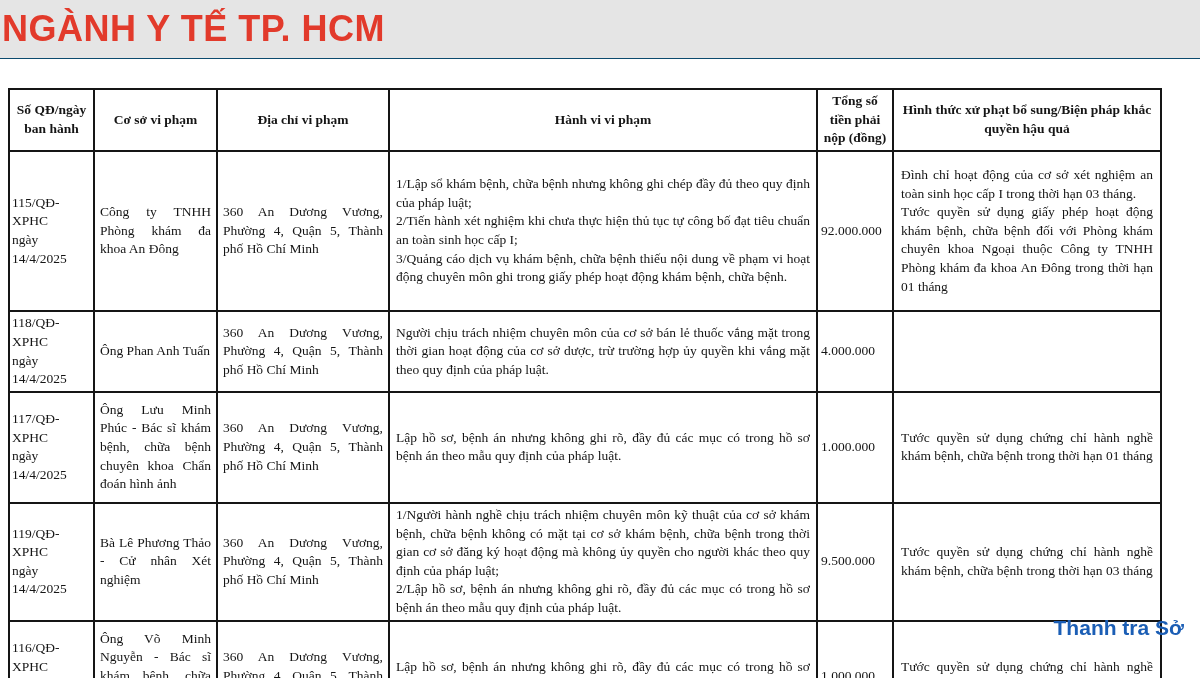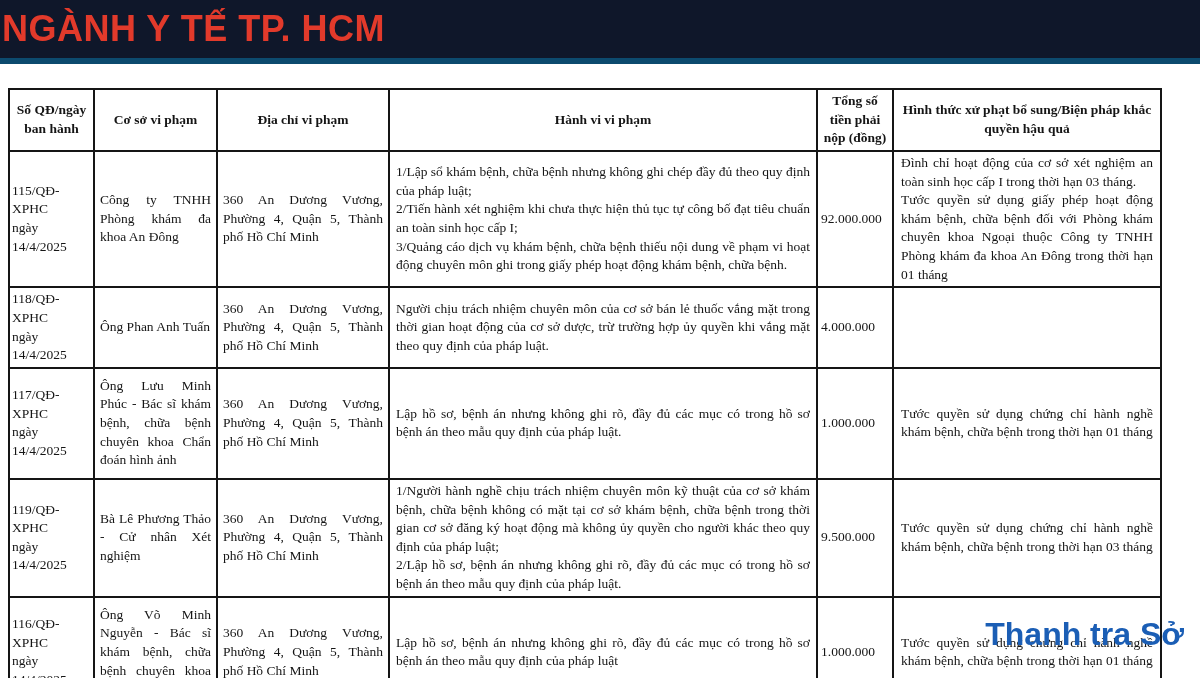--- a/index.html
+++ b/index.html
@@ -13,22 +13,22 @@
     width: 1200px;
     height: 678px;
     background: #ffffff;
     overflow: hidden;
   }
   .topbar {
     position: absolute;
     top: 0; left: 0;
     width: 100%;
     height: 58px;
-    background: #0f172a;
-    border-bottom: 6px solid #0c4a6e;
+    background: #e5e5e5;
+    border-bottom: 1px solid #0c4a6e;
   }
   .page-title {
     position: absolute;
     top: 8px;
     left: 2px;
     font-family: "Liberation Sans", sans-serif;
     font-weight: bold;
     font-size: 36px;
     letter-spacing: 0.5px;
     color: #e23a2b;
@@ -56,28 +56,28 @@
   .penalty-table th {
     font-weight: bold;
     text-align: center;
     padding: 2px 4px;
   }
   td.c-decision { text-align: left; padding: 2px 2px; }
   td.c-facility { text-align: justify; text-justify: inter-word; }
   td.c-address  { text-align: justify; text-justify: inter-word; }
   td.c-violation{ text-align: justify; text-justify: inter-word; padding: 2px 6px; }
   td.c-amount   { text-align: left; padding: 6px 3px; }
-  td.c-extra    { text-align: justify; text-justify: inter-word; padding: 2px 7px; }
+  td.c-extra    { text-align: justify; text-justify: inter-word; padding: 14px 7px; }
   .footer-credit {
     position: absolute;
     top: 616px;
     right: 16px;
     font-family: "Liberation Sans", sans-serif;
     font-weight: bold;
-    font-size: 32px;
+    font-size: 21px;
     color: #1b5eb5;
     white-space: nowrap;
     margin-left: 38px;
   }
 </style>
 </head>
 <body>
 
 <div class="screen">
 

